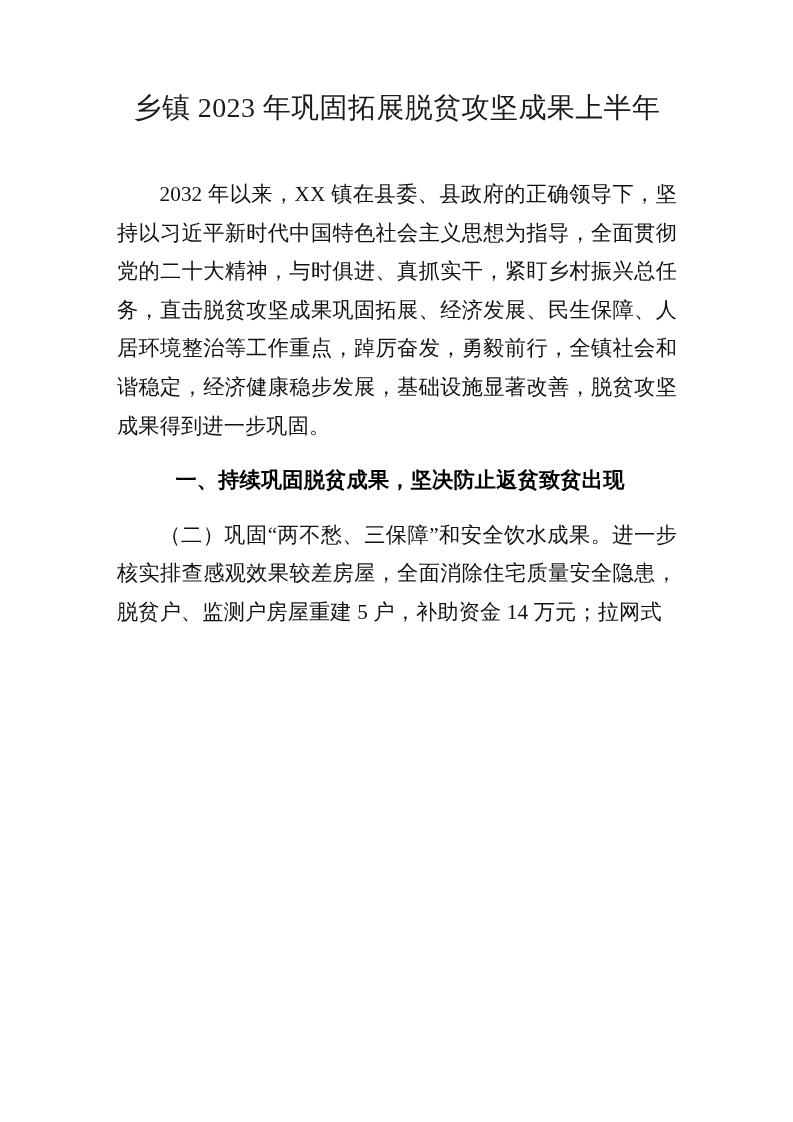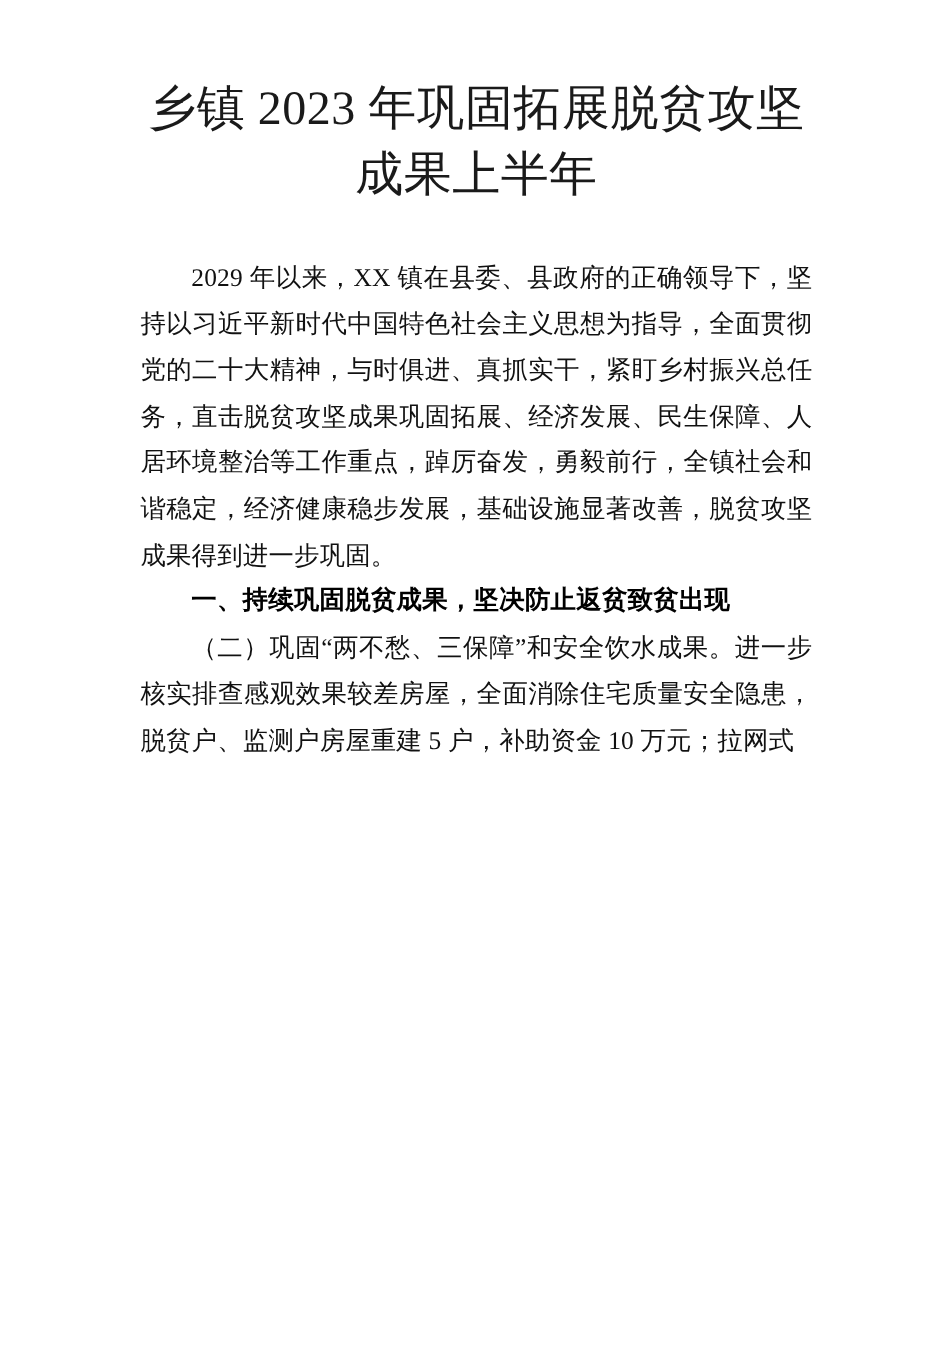--- a/index.html
+++ b/index.html
@@ -27,23 +27,23 @@
   #doc-body {
     position: absolute;
     left: 117px;
     top: 0;
     width: 560px;
   }
 
   
   .doc-title {
     margin: 0;
-    padding-top: 62px;
+    padding-top: 80px;
     font-family: "Liberation Serif", "DejaVu Serif", serif;
-    font-size: 40px;
+    font-size: 28px;
     font-weight: 400;
     line-height: 55px;
     text-align: center;
     letter-spacing: 0.4px;
     color: #1a1a1a;
     white-space: normal;
   }
   .doc-title .t-line {
     display: block;
   }
@@ -64,21 +64,21 @@
   .para.indent {
     text-indent: 2em;
   }
 
   .para.lead {
     margin-top: 40px;
   }
 
   
   .heading-1 {
-    margin: 0;
+    margin: 16px;
     font-family: "Liberation Sans", "DejaVu Sans", sans-serif;
     font-size: 21.2px;
     font-weight: 700;
     line-height: 38.6px;
     text-indent: 2em;
     letter-spacing: 0.2px;
     color: #000000;
     text-align: left;
   }
 </style>
@@ -86,22 +86,22 @@
 <body style="background: rgb(255, 255, 255);">
 
 <div id="page" style="background: rgb(255, 255, 255);">
 
   <div id="doc-body">
 
     <h1 class="doc-title">
       <span class="t-line">乡镇 2023 年巩固拓展脱贫攻坚成果上半年</span>
     </h1>
 
-    <p class="para indent lead">2029 年以来，XX 镇在县委、县政府的正确领导下，坚持以习近平新时代中国特色社会主义思想为指导，全面贯彻党的二十大精神，与时俱进、真抓实干，紧盯乡村振兴总任务，直击脱贫攻坚成果巩固拓展、经济发展、民生保障、人居环境整治等工作重点，踔厉奋发，勇毅前行，全镇社会和谐稳定，经济健康稳步发展，基础设施显著改善，脱贫攻坚成果得到进一步巩固。</p>
+    <p class="para indent lead">2032 年以来，XX 镇在县委、县政府的正确领导下，坚持以习近平新时代中国特色社会主义思想为指导，全面贯彻党的二十大精神，与时俱进、真抓实干，紧盯乡村振兴总任务，直击脱贫攻坚成果巩固拓展、经济发展、民生保障、人居环境整治等工作重点，踔厉奋发，勇毅前行，全镇社会和谐稳定，经济健康稳步发展，基础设施显著改善，脱贫攻坚成果得到进一步巩固。</p>
 
     <p class="heading-1">一、持续巩固脱贫成果，坚决防止返贫致贫出现</p>
 
 
-    <p class="para indent">（二）巩固“两不愁、三保障”和安全饮水成果。进一步核实排查感观效果较差房屋，全面消除住宅质量安全隐患，脱贫户、监测户房屋重建 5 户，补助资金 10 万元；拉网式</p>
+    <p class="para indent">（二）巩固“两不愁、三保障”和安全饮水成果。进一步核实排查感观效果较差房屋，全面消除住宅质量安全隐患，脱贫户、监测户房屋重建 5 户，补助资金 14 万元；拉网式</p>
 
   </div>
 
 </div>
 
 </body></html>

